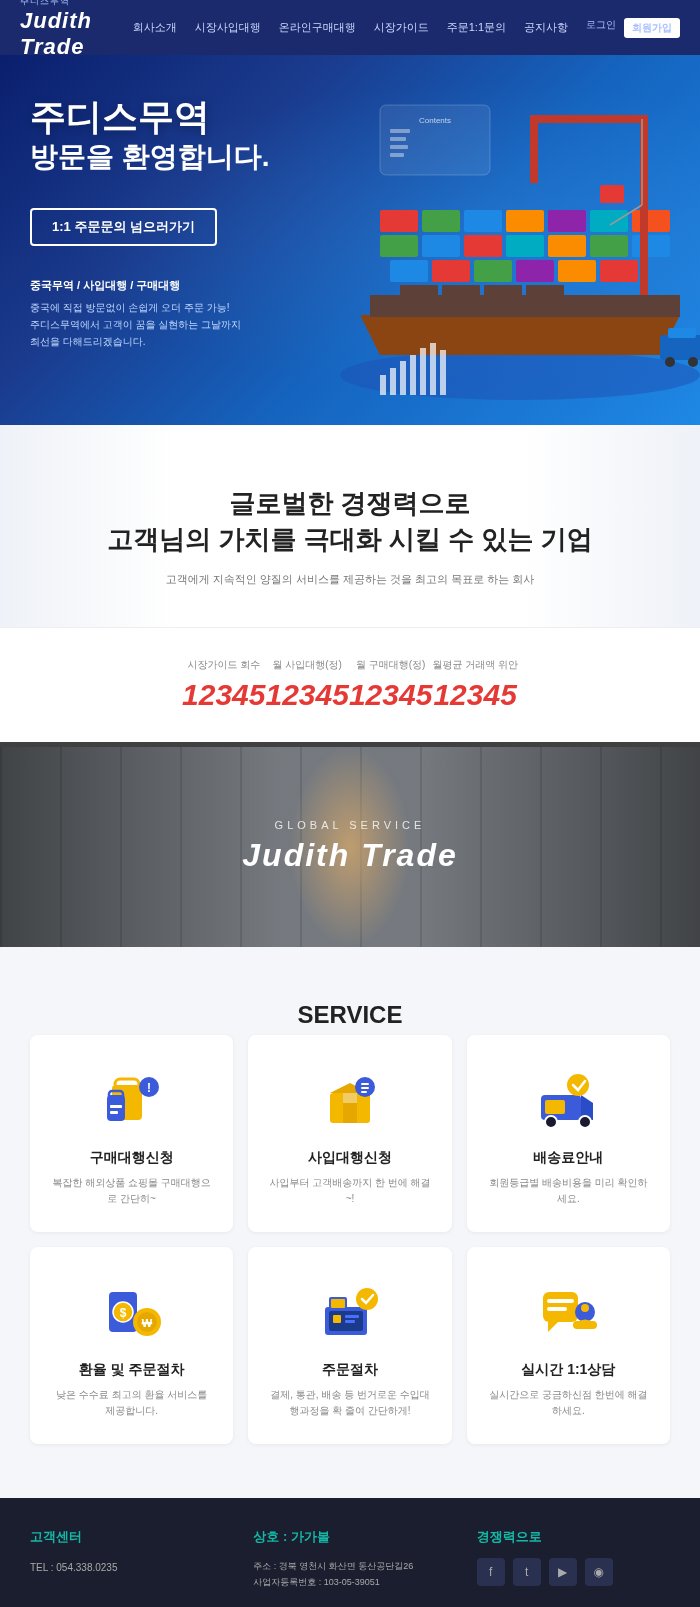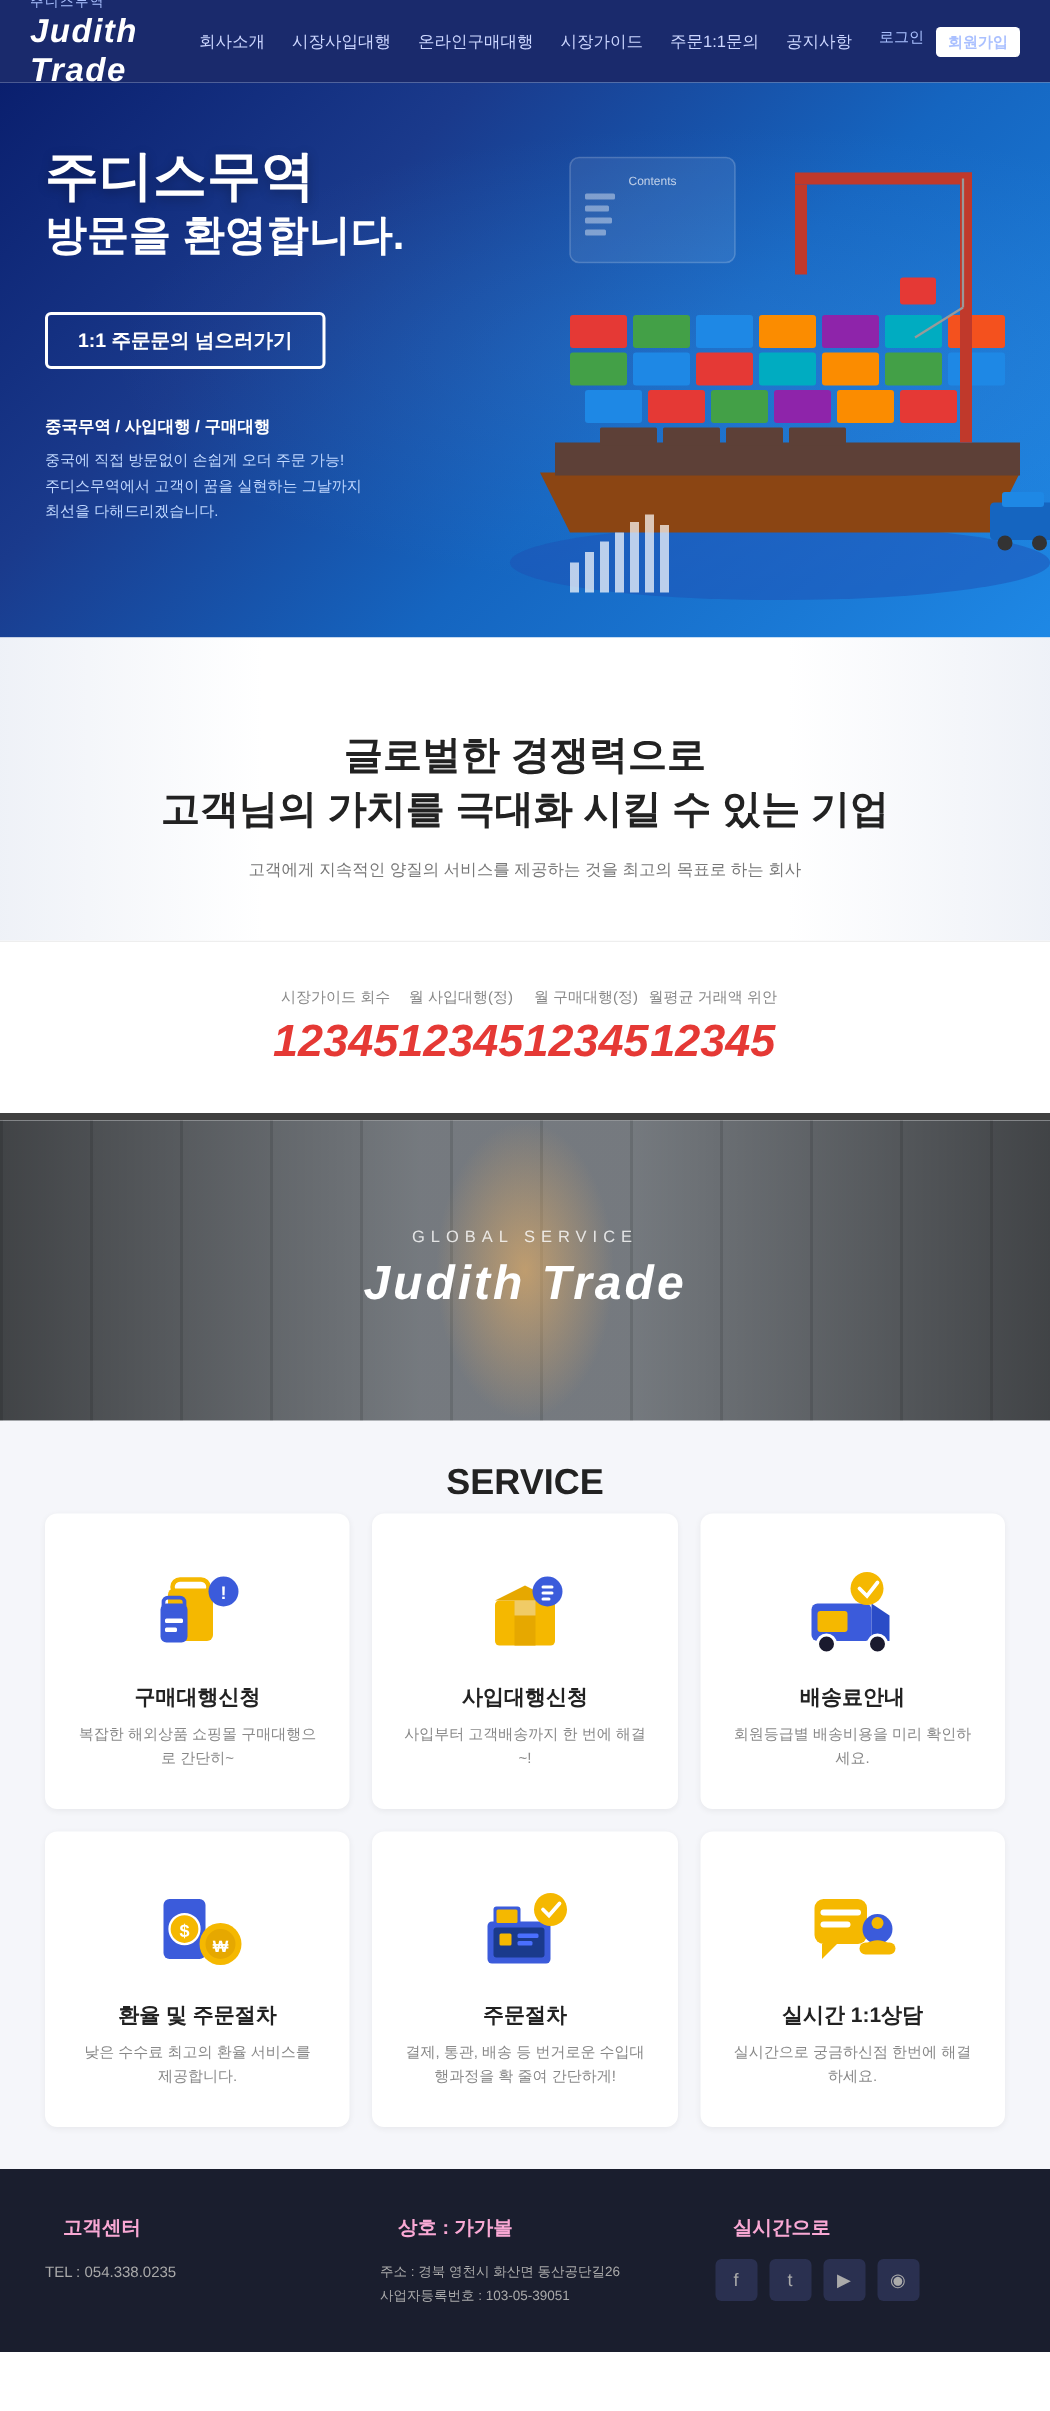--- a/index.html
+++ b/index.html
@@ -124,21 +124,21 @@
       left: 50%;
       transform: translateX(-50%);
       width: 120px;
       background: radial-gradient(ellipse, rgba(240,180,100,0.6) 0%, transparent 70%);
       z-index: 1;
     }
 
     
     .service-section {
       background: #f5f6fa;
-      padding: 28px 30px;
+      padding: 54px 30px;
     }
     .service-title { text-align: center; font-size: 24px; font-weight: 900; color: #222; margin-bottom: 6px; }
     .service-desc { text-align: center; color: #888; font-size: 11px; margin-bottom: 30px; }
     .service-grid {
       display: grid;
       grid-template-columns: repeat(3, 1fr);
       gap: 15px;
     }
     .service-card {
       background: #fff;
@@ -161,21 +161,21 @@
     
     .footer {
       background: #1a1e2e;
       color: #aaa;
       padding: 30px 30px;
       display: flex;
       gap: 30px;
       justify-content: space-between;
     }
     .footer-col { flex: 1; }
-    .footer-col-title { color: #f9a8d4; font-size: 13px; font-weight: 700; margin-bottom: 12px; margin-left: 12px; }
+    .footer-col-title { color: #14b8a6; font-size: 13px; font-weight: 700; margin-bottom: 12px; }
     .footer-info { font-size: 10px; line-height: 2; }
     .footer-address { font-size: 9px; line-height: 1.8; }
     .social-icons { display: flex; gap: 8px; margin-top: 8px; }
     .social-icon {
       width: 28px; height: 28px;
       background: #2a3050;
       border-radius: 4px;
       display: flex; align-items: center; justify-content: center;
       color: #aaa; font-size: 12px;
     }
@@ -437,21 +437,21 @@
   </div>
   <div class="footer-col">
     <div class="footer-col-title">상호 : 가가볼</div>
     <div class="footer-address">
       <div>주소 : 경북 영천시 화산면 동산공단길26</div>
       <div>사업자등록번호 : 103-05-39051</div>
 
     </div>
   </div>
   <div class="footer-col">
-    <div class="footer-col-title">실시간으로</div>
+    <div class="footer-col-title">경쟁력으로</div>
     <div class="social-icons">
       <div class="social-icon">f</div>
       <div class="social-icon">t</div>
       <div class="social-icon">▶</div>
       <div class="social-icon">◉</div>
     </div>
 
   </div>
 </footer>
 

